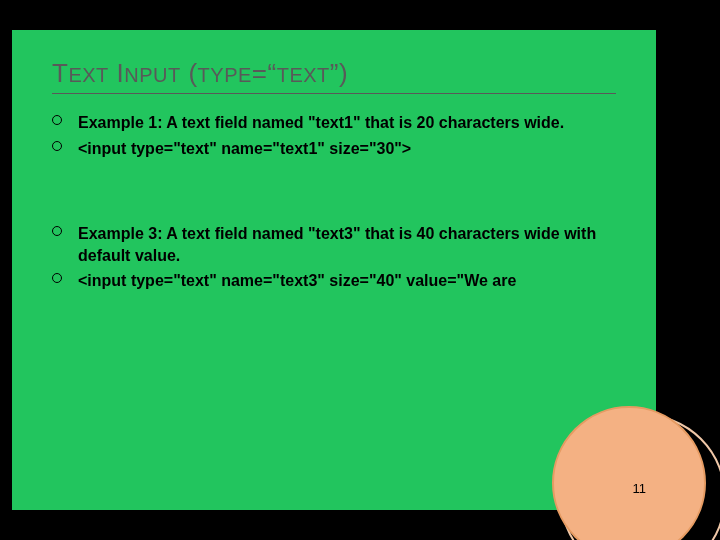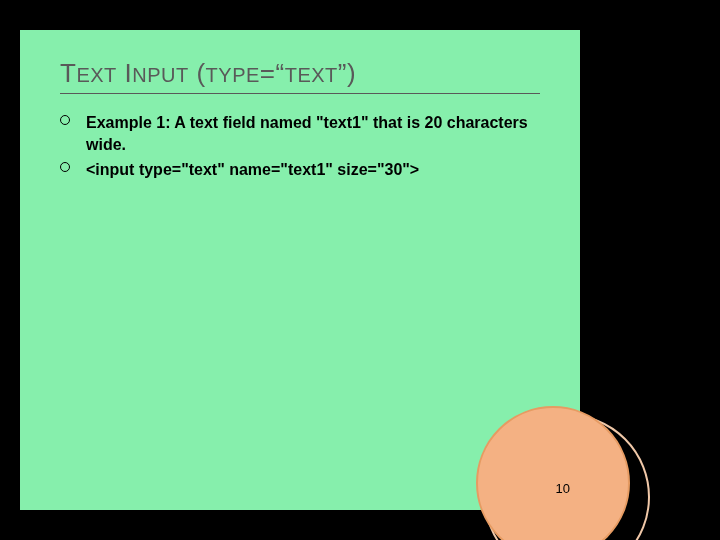--- a/index.html
+++ b/index.html
@@ -7,24 +7,24 @@
     padding: 0;
     width: 720px;
     height: 540px;
     background: #000;
     font-family: Arial, Helvetica, sans-serif;
     overflow: hidden;
   }
   .slide {
     position: absolute;
     top: 30px;
-    left: 20px;
-    width: 560px;
+    left: 12px;
+    width: 644px;
     height: 480px;
-    background: #86efac;
+    background: #22c55e;
     box-sizing: border-box;
     padding: 28px 40px 0 40px;
   }
   .title {
     font-size: 26px;
     color: #595959;
     border-bottom: 1px solid #595959;
     padding-bottom: 4px;
     margin-bottom: 18px;
     letter-spacing: 0.5px;
@@ -95,17 +95,21 @@
   <div class="title">
     <span><span>T</span><span class="small-caps">EXT</span><span> I</span><span class="small-caps">NPUT</span><span> (</span><span class="small-caps">TYPE</span><span>=“</span><span class="small-caps">TEXT</span><span>”)</span></span>
   </div>
 
   <ul class="bullets">
     <li><span class="bullet"></span><span>Example 1: A text field named "text1" that is 20 characters wide.</span></li>
     <li><span class="bullet"></span><span>&lt;input type="text" name="text1" size="30"&gt;</span></li>
   </ul>
   <div class="group-gap"></div>
   <div class="group-gap"></div>
+  <ul class="bullets">
+    <li><span class="bullet"></span><span>Example 3: A text field named "text3" that is 40 characters wide with default value.</span></li>
+    <li><span class="bullet"></span><span>&lt;input type="text" name="text3" size="40" value="We are</span></li>
+  </ul>
 
   <div class="circle-decor-inner"></div>
   <div class="circle-decor"></div>
-  <div class="page-number">10</div>
+  <div class="page-number">11</div>
 </div>
 
 </body></html>

